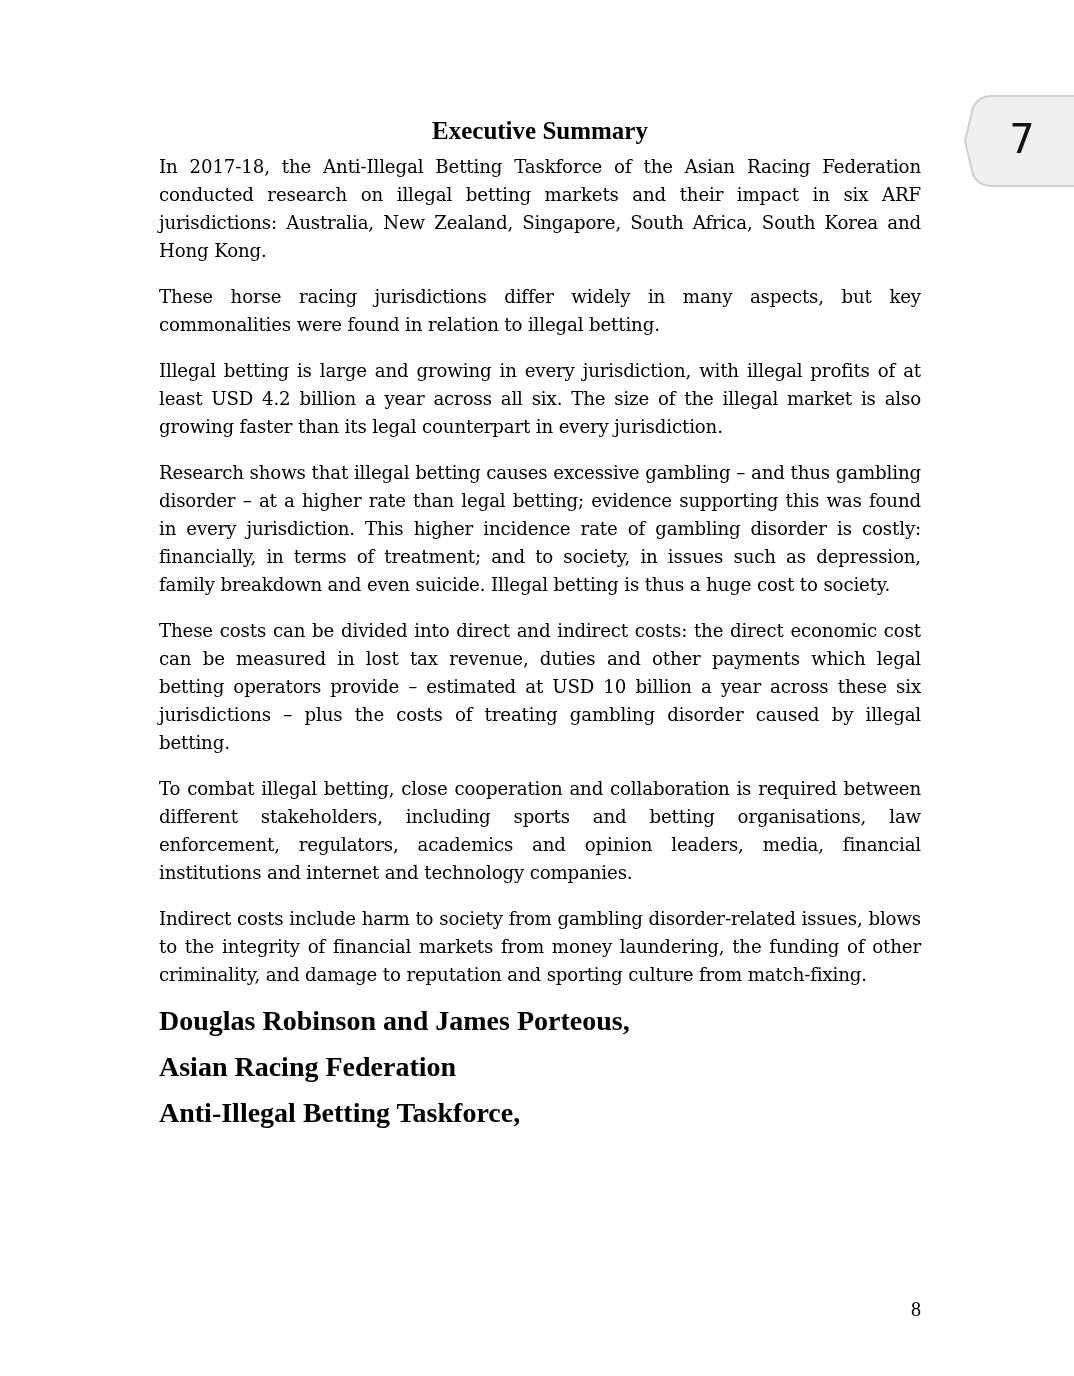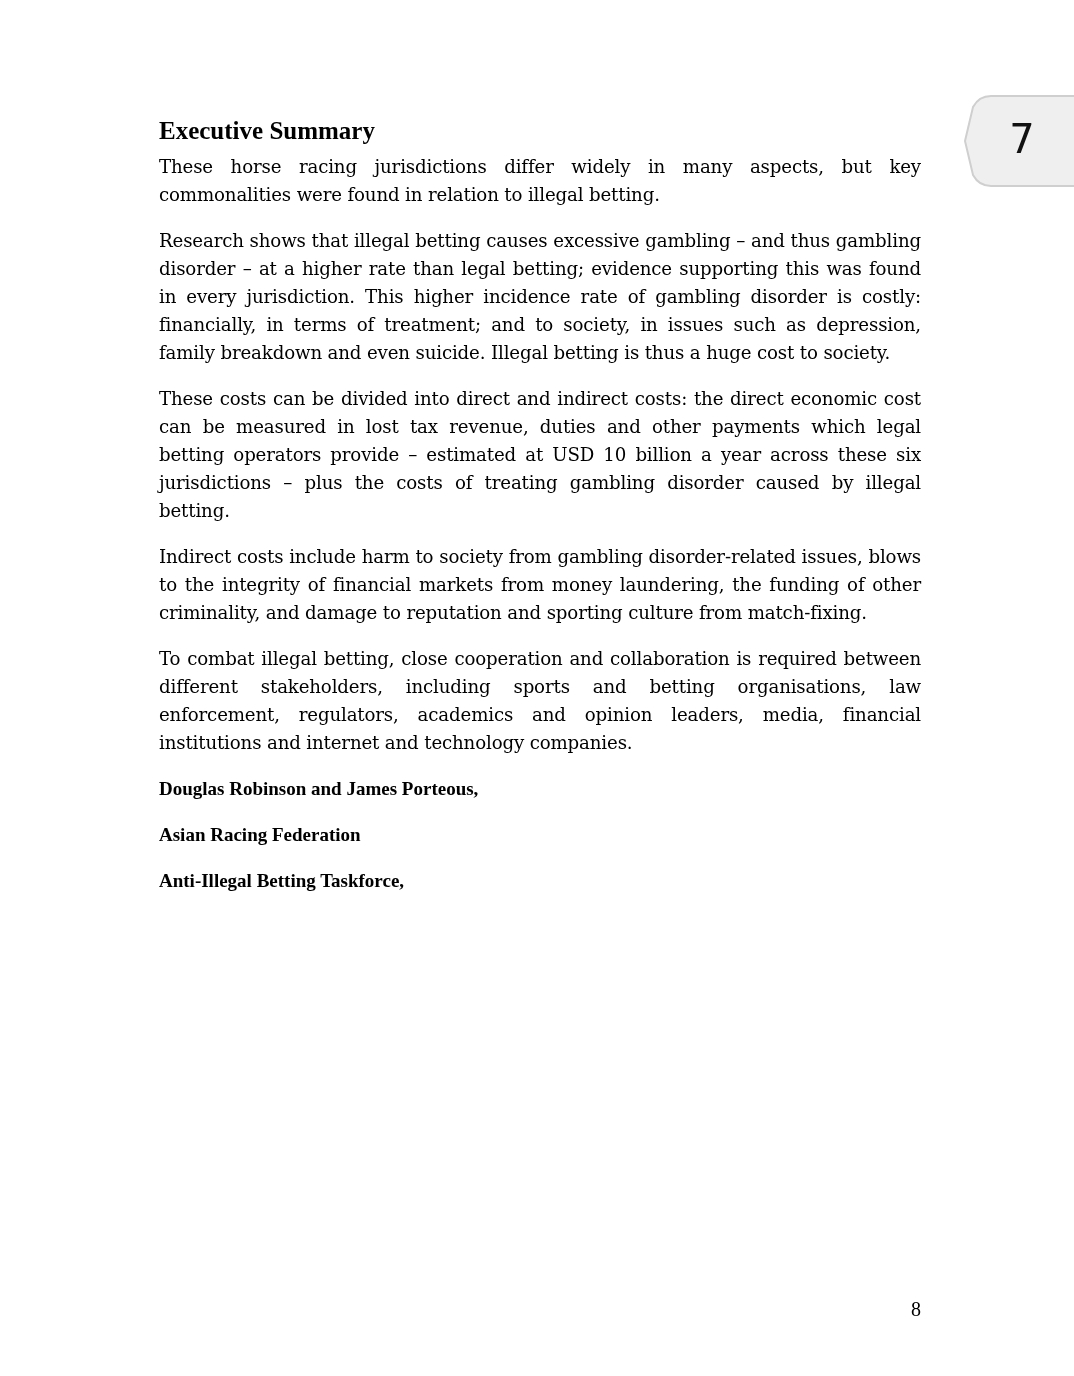--- a/index.html
+++ b/index.html
@@ -12,28 +12,28 @@
   .tab-number {
     position: absolute; left: 44px; top: 16px; width: 30px; text-align: center;
     font-family: "DejaVu Sans", sans-serif; font-size: 40px; color: #111; line-height: 56px;
   }
   .content {
     position: absolute; left: 159px; top: 115px; width: 762px;
     font-family: "DejaVu Serif", serif; color: #000;
   }
   h1 {
     font-family: "Liberation Serif", serif; font-weight: bold; font-size: 25px;
-    margin: 0 0 6px 0; line-height: 32px;
+    margin: 0 0 6px 0; line-height: 32px; text-align: center;
   }
   p.body {
     font-family: "DejaVu Serif", serif; font-size: 18.2px; line-height: 28px;
     text-align: justify; margin: 0 0 18px 0; letter-spacing: -0.15px;
   }
   p.sig {
-    font-family: "Liberation Serif", serif; font-weight: bold; font-size: 19px;
+    font-family: "Liberation Serif", serif; font-weight: bold; font-size: 28px;
     line-height: 28px; margin: 0 0 18px 0;
   }
   .page-num {
     position: absolute; left: 880px; top: 1298px; width: 41px; text-align: right;
     font-family: "Liberation Serif", serif; font-size: 20px; color: #000;
   }
 </style>
 </head>
 <body>
 
@@ -42,25 +42,27 @@
   <div class="tab">
     <svg width="130" height="92" viewBox="0 0 130 92">
       <path d="M130 1 L28 1 Q16 1 10 12 L2 46 L10 80 Q16 91 28 91 L130 91 Z" fill="#efefef" stroke="#cfcfcf" stroke-width="2"></path>
     </svg>
     <div class="tab-number">7</div>
   </div>
 
   <div class="content">
     <h1>Executive Summary</h1>
 
+    <p class="body">In 2017-18, the Anti-Illegal Betting Taskforce of the Asian Racing Federation conducted research on illegal betting markets and their impact in six ARF jurisdictions: Australia, New Zealand, Singapore, South Africa, South Korea and Hong Kong.</p>
     <p class="body">These horse racing jurisdictions differ widely in many aspects, but key commonalities were found in relation to illegal betting.</p>
+    <p class="body">Illegal betting is large and growing in every jurisdiction, with illegal profits of at least USD 4.2 billion a year across all six. The size of the illegal market is also growing faster than its legal counterpart in every jurisdiction.</p>
     <p class="body">Research shows that illegal betting causes excessive gambling – and thus gambling disorder – at a higher rate than legal betting; evidence supporting this was found in every jurisdiction. This higher incidence rate of gambling disorder is costly: financially, in terms of treatment; and to society, in issues such as depression, family breakdown and even suicide. Illegal betting is thus a huge cost to society.</p>
     <p class="body">These costs can be divided into direct and indirect costs: the direct economic cost can be measured in lost tax revenue, duties and other payments which legal betting operators provide – estimated at USD 10 billion a year across these six jurisdictions – plus the costs of treating gambling disorder caused by illegal betting.</p>
+    <p class="body">To combat illegal betting, close cooperation and collaboration is required between different stakeholders, including sports and betting organisations, law enforcement, regulators, academics and opinion leaders, media, financial institutions and internet and technology companies.</p>
     <p class="body">Indirect costs include harm to society from gambling disorder-related issues, blows to the integrity of financial markets from money laundering, the funding of other criminality, and damage to reputation and sporting culture from match-fixing.</p>
-    <p class="body">To combat illegal betting, close cooperation and collaboration is required between different stakeholders, including sports and betting organisations, law enforcement, regulators, academics and opinion leaders, media, financial institutions and internet and technology companies.</p>
 
     <p class="sig">Douglas Robinson and James Porteous,</p>
     <p class="sig">Asian Racing Federation</p>
     <p class="sig">Anti-Illegal Betting Taskforce,</p>
   </div>
 
   <div class="page-num">8</div>
 </div>
 
 </body></html>

